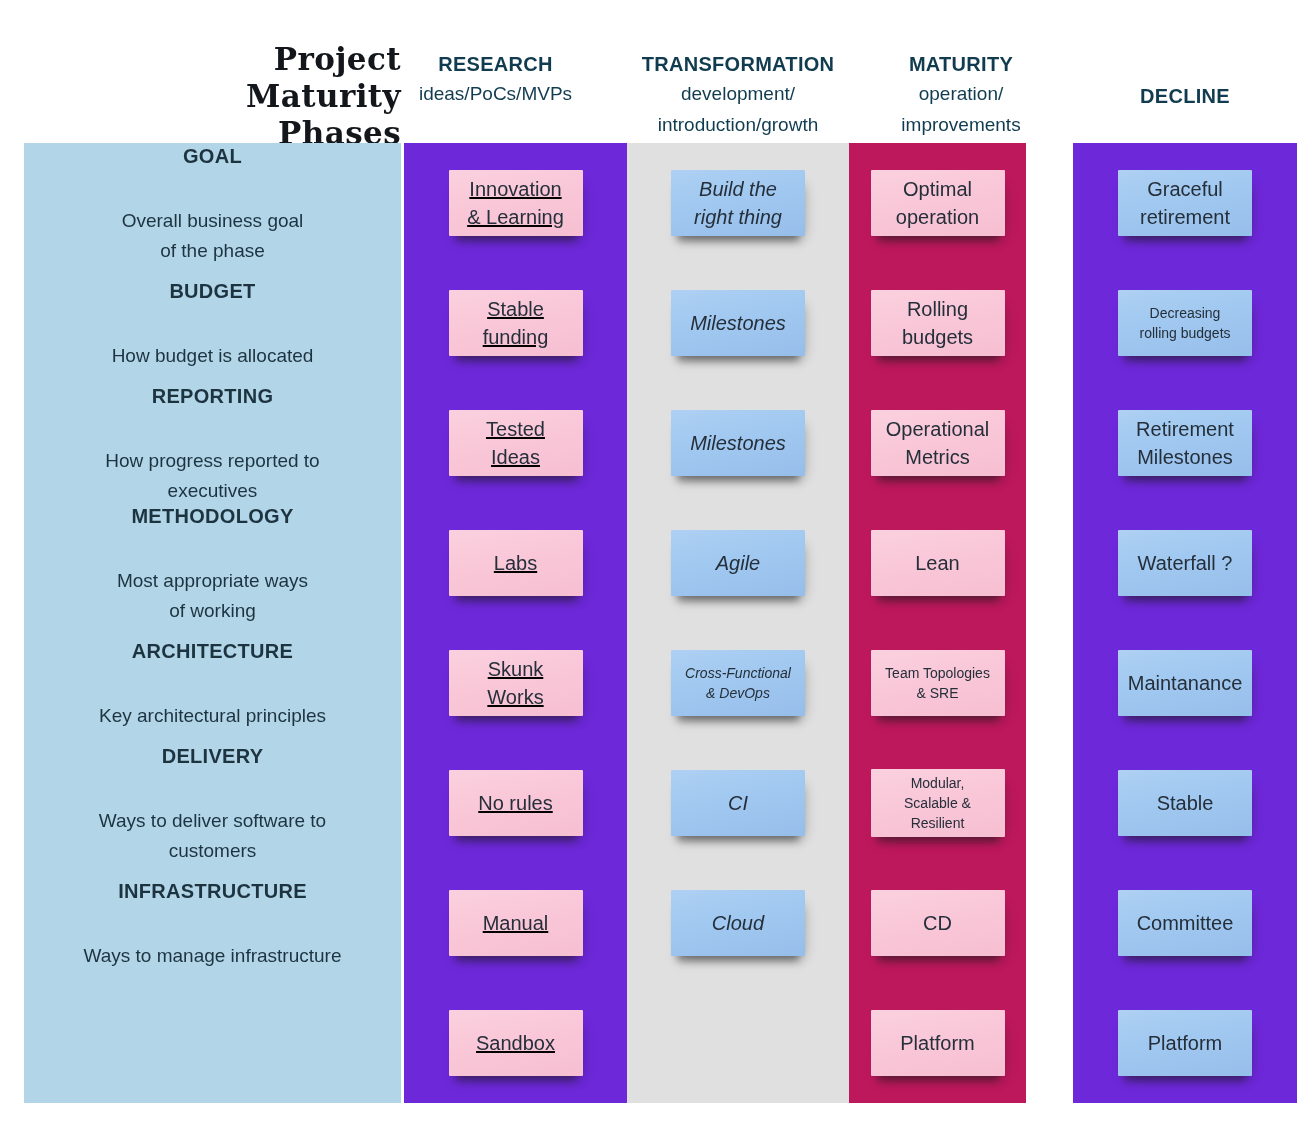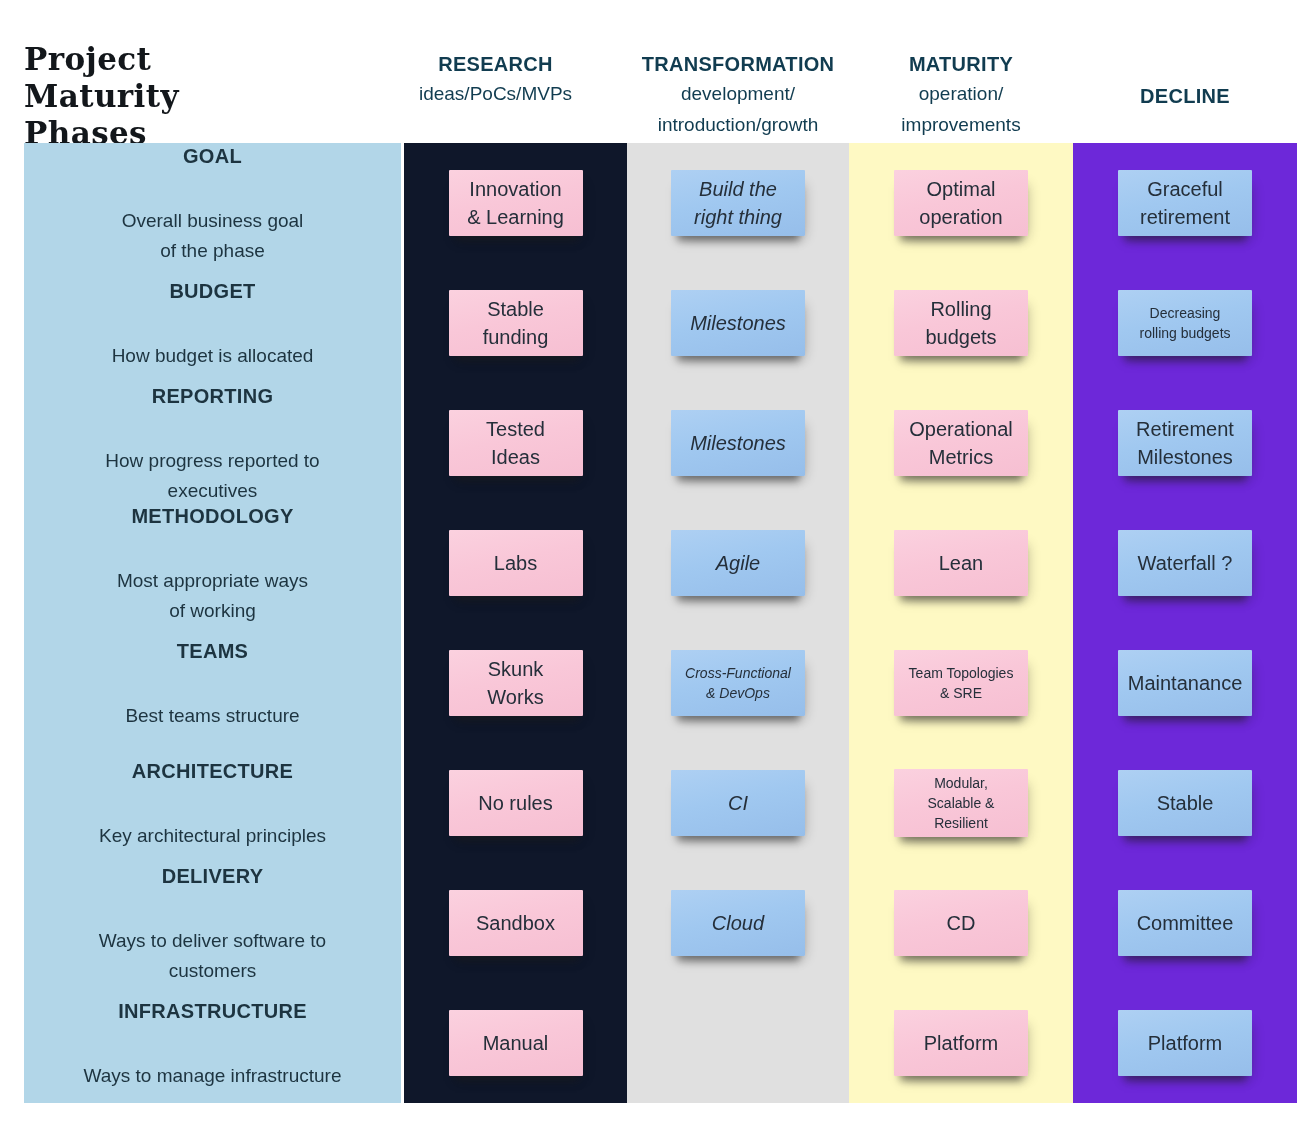--- a/index.html
+++ b/index.html
@@ -4,21 +4,21 @@
 <style>
   html,body { margin:0; padding:0; background:#ffffff; }
   .canvas {
     position:relative; width:1316px; height:1126px; background:#ffffff;
     font-family:"Liberation Sans", sans-serif; overflow:hidden;
   }
 
   
   .page-title {
     position:absolute; left:24px; top:20px; width:377px;
-    text-align:left; font-family:"DejaVu Serif", serif; font-weight:700;
+    text-align:right; font-family:"DejaVu Serif", serif; font-weight:700;
     font-size:31px; line-height:37px; color:#13171b; white-space:pre-line;
     letter-spacing:0.4px;
   }
 
   
   .col-header { position:absolute; text-align:center; color:#113c50; }
   .col-label { font-weight:700; font-size:20px; line-height:27px; letter-spacing:0.3px; }
   .col-subtitle { font-size:19px; line-height:31px; white-space:pre-line; }
   .hdr-research       { left:384px; width:223px; top:51px; }
   .hdr-transformation { left:627px; width:222px; top:51px; }
@@ -36,23 +36,23 @@
     padding:0 14px; box-sizing:border-box;
   }
   .row-title { font-weight:700; font-size:20px; line-height:30px; letter-spacing:0.3px; }
   .row-desc  { font-size:19px; line-height:30px; white-space:pre-line;margin-top:35px; }
 
   
   .note-col {
     position:absolute; top:143px; height:960px;
     display:flex; flex-direction:column; align-items:center;
   }
-  .col-research       { left:404px; width:223px; background:#0f172a; }
+  .col-research       { left:404px; width:223px; background:#6d28d9;text-decoration:underline; }
   .col-transformation { left:627px; width:222px; background:#e0e0e0;font-style:italic; }
-  .col-maturity       { left:849px; width:224px; background:#fef9c3; }
+  .col-maturity       { left:849px; width:177px; background:#be185d; }
   .col-decline        { left:1073px; width:224px; background:#6d28d9; }
   .cell { height:120px; width:100%; display:flex; align-items:center; justify-content:center; }
 
   
   .note {
     width:134px; min-height:66px; box-sizing:border-box; padding:4px 5px;
     display:flex; align-items:center; justify-content:center; text-align:center;
     font-size:20px; line-height:28px; color:#252f3a; white-space:pre-line;
     border-radius:1px;
     box-shadow: 0 11px 8px -6px rgba(25,25,25,0.5), 6px 8px 12px -7px rgba(25,25,25,0.3);
@@ -103,24 +103,20 @@
       <div class="row-title">REPORTING</div>
       <div class="row-desc">How progress reported to
 executives</div>
     </div>
     <div class="row-label">
       <div class="row-title">METHODOLOGY</div>
       <div class="row-desc">Most appropriate ways
 of working</div>
     </div>
     <div class="row-label">
-      <div class="row-title">TEAMS</div>
-      <div class="row-desc">Best teams structure</div>
-    </div>
-    <div class="row-label">
       <div class="row-title">ARCHITECTURE</div>
       <div class="row-desc">Key architectural principles</div>
     </div>
     <div class="row-label">
       <div class="row-title">DELIVERY</div>
       <div class="row-desc">Ways to deliver software to
 customers</div>
     </div>
     <div class="row-label">
       <div class="row-title">INFRASTRUCTURE</div>
@@ -145,24 +141,24 @@
         <div class="note pink">Labs</div>
       </div>
     <div class="cell">
         <div class="note pink">Skunk
 Works</div>
       </div>
     <div class="cell">
         <div class="note pink">No rules</div>
       </div>
     <div class="cell">
+        <div class="note pink">Manual</div>
+      </div>
+    <div class="cell">
         <div class="note pink">Sandbox</div>
-      </div>
-    <div class="cell">
-        <div class="note pink">Manual</div>
       </div>
   </div>
 
   <div class="note-col col-transformation">
     <div class="cell">
         <div class="note blue">Build the
 right thing</div>
       </div>
     <div class="cell">
         <div class="note blue">Milestones</div>

